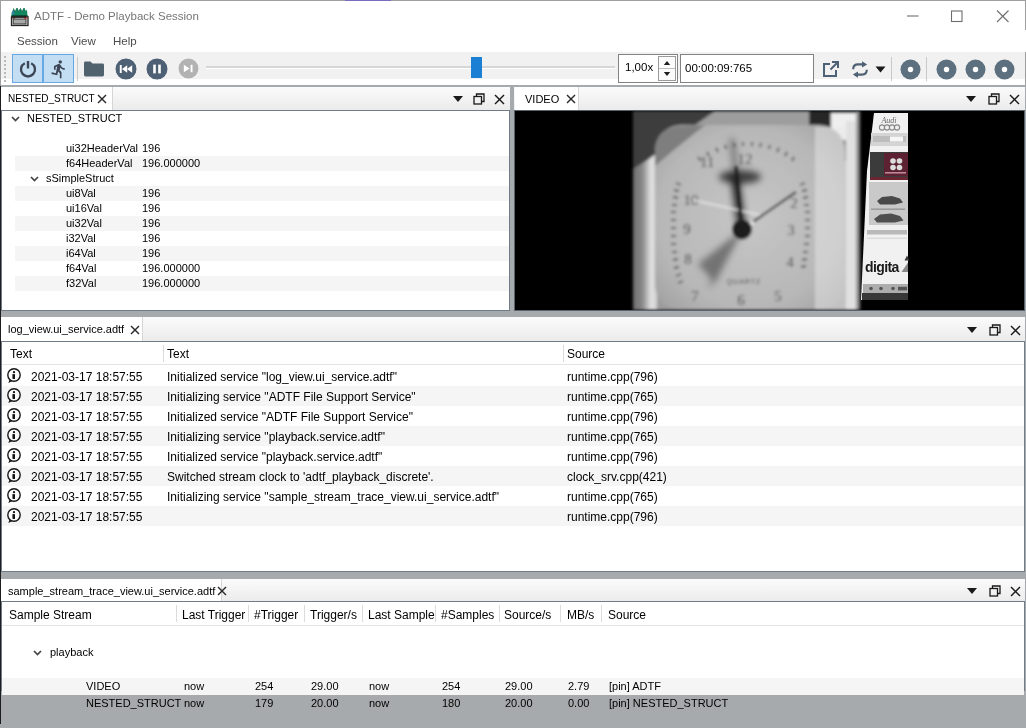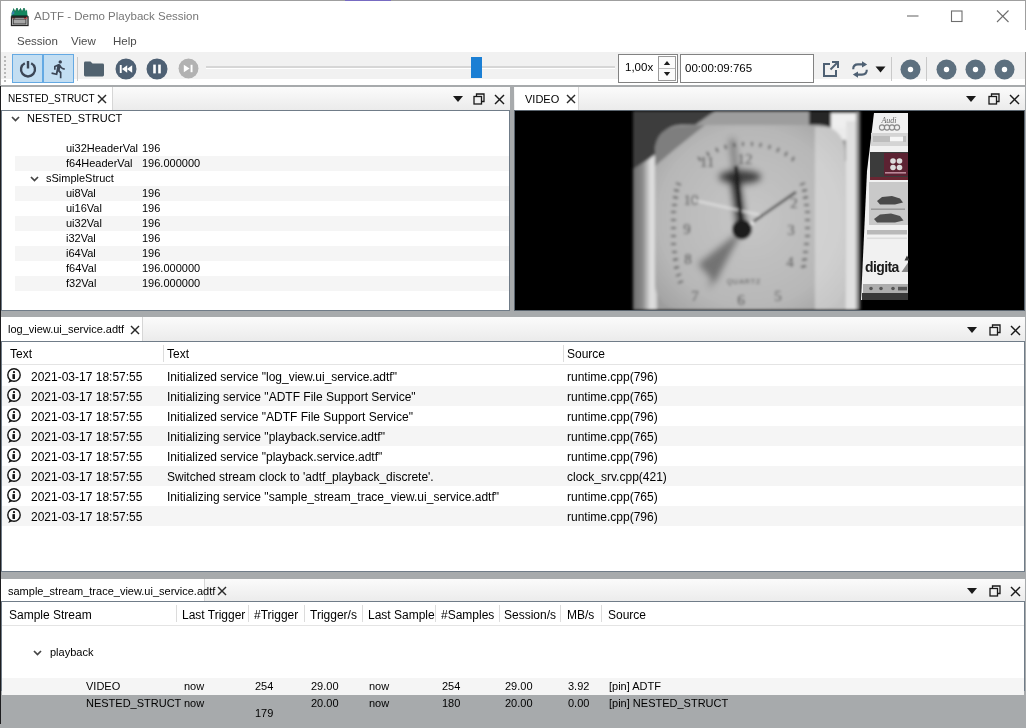--- a/index.html
+++ b/index.html
@@ -548,21 +548,21 @@
         <circle cx="8" cy="4.2" r="1.15" fill="#151515"></circle>
         <path d="M6.6 6.3 L8.9 6.3 L8.9 10.9 L6.9 10.9" fill="#151515"></path>
         <rect x="6.6" y="6.3" width="2.3" height="4.6" fill="#151515"></rect>
       </svg>
       <span class="cell" style="left:29px;top:4px">2021-03-17 18:57:55</span>
       <span class="cell" style="left:565px;top:4px">runtime.cpp(796)</span>
     </div>
 </div>
 
 <div class="abs" style="left:1px;top:579px;width:1024px;height:23px;background:linear-gradient(#fbfbfb,#ebebeb)">
-  <div class="tab" style="width:204px">
+  <div class="tab" style="width:221px">
       <span class="t">sample_stream_trace_view.ui_service.adtf</span>
     <svg class="abs" style="left:216px;top:7px" width="10" height="10" viewBox="0 0 10 10">
         <g stroke="#2a2a2a" stroke-width="1.4">
           <line x1="1" y1="1" x2="9" y2="9"></line>
           <line x1="9" y1="1" x2="1" y2="9"></line>
         </g>
       </svg>
   </div>
   <svg class="abs" style="left:966px;top:9px" width="10" height="6" viewBox="0 0 10 6">
       <path d="M0 0 L10 0 L5 6 Z" fill="#1a1a1a"></path>
@@ -581,21 +581,21 @@
     </svg>
 </div>
 <div class="content" style="left:1px;top:601px;width:1024px;height:90px;font-size:11px" id="botpanel">
   <div class="abs" style="left:0;top:0;width:100%;height:24px;border-bottom:1px solid #e4e4e4;font-size:12px">
     <span class="cell" style="left:7px;top:6px">Sample Stream</span>
     <span class="cell" style="left:180px;top:6px">Last Trigger</span>
     <span class="cell" style="left:252px;top:6px">#Trigger</span>
     <span class="cell" style="left:308px;top:6px">Trigger/s</span>
     <span class="cell" style="left:366px;top:6px">Last Sample</span>
     <span class="cell" style="left:439px;top:6px">#Samples</span>
-    <span class="cell" style="left:502px;top:6px">Session/s</span>
+    <span class="cell" style="left:502px;top:6px">Source/s</span>
     <span class="cell" style="left:565px;top:6px">MB/s</span>
     <span class="cell" style="left:606px;top:6px">Source</span>
     <div class="hsep" style="left:174px"></div>
       <div class="hsep" style="left:246px"></div>
       <div class="hsep" style="left:302px"></div>
       <div class="hsep" style="left:360px"></div>
       <div class="hsep" style="left:433px"></div>
       <div class="hsep" style="left:497px"></div>
       <div class="hsep" style="left:558px"></div>
       <div class="hsep" style="left:599px"></div>
@@ -607,27 +607,27 @@
       <span class="cell" style="left:48px;top:2px">playback</span>
     </div>
   <div class="trow gray" style="top:76px;height:17px">
     <span class="cell" style="left:84px;top:2px">VIDEO</span>
       <span class="cell" style="left:182px;top:2px">now</span>
       <span class="cell" style="left:253px;top:2px">254</span>
       <span class="cell" style="left:309px;top:2px">29.00</span>
       <span class="cell" style="left:367px;top:2px">now</span>
       <span class="cell" style="left:440px;top:2px">254</span>
       <span class="cell" style="left:503px;top:2px">29.00</span>
-      <span class="cell" style="left:566px;top:2px">3.92</span>
+      <span class="cell" style="left:566px;top:2px">2.79</span>
       <span class="cell" style="left:607px;top:2px">[pin] ADTF</span>
   </div>
   <div class="trow" style="top:93px;height:17px">
     <span class="cell" style="left:84px;top:2px">NESTED_STRUCT</span>
       <span class="cell" style="left:182px;top:2px">now</span>
-      <span class="cell" style="left:253px;top:12px">179</span>
+      <span class="cell" style="left:253px;top:2px">179</span>
       <span class="cell" style="left:309px;top:2px">20.00</span>
       <span class="cell" style="left:367px;top:2px">now</span>
       <span class="cell" style="left:440px;top:2px">180</span>
       <span class="cell" style="left:503px;top:2px">20.00</span>
       <span class="cell" style="left:566px;top:2px">0.00</span>
       <span class="cell" style="left:607px;top:2px">[pin] NESTED_STRUCT</span>
   </div>
 </div>
 
 <div class="abs" style="left:0;top:86px;width:1px;height:638px;background:#1d1d1f"></div>

